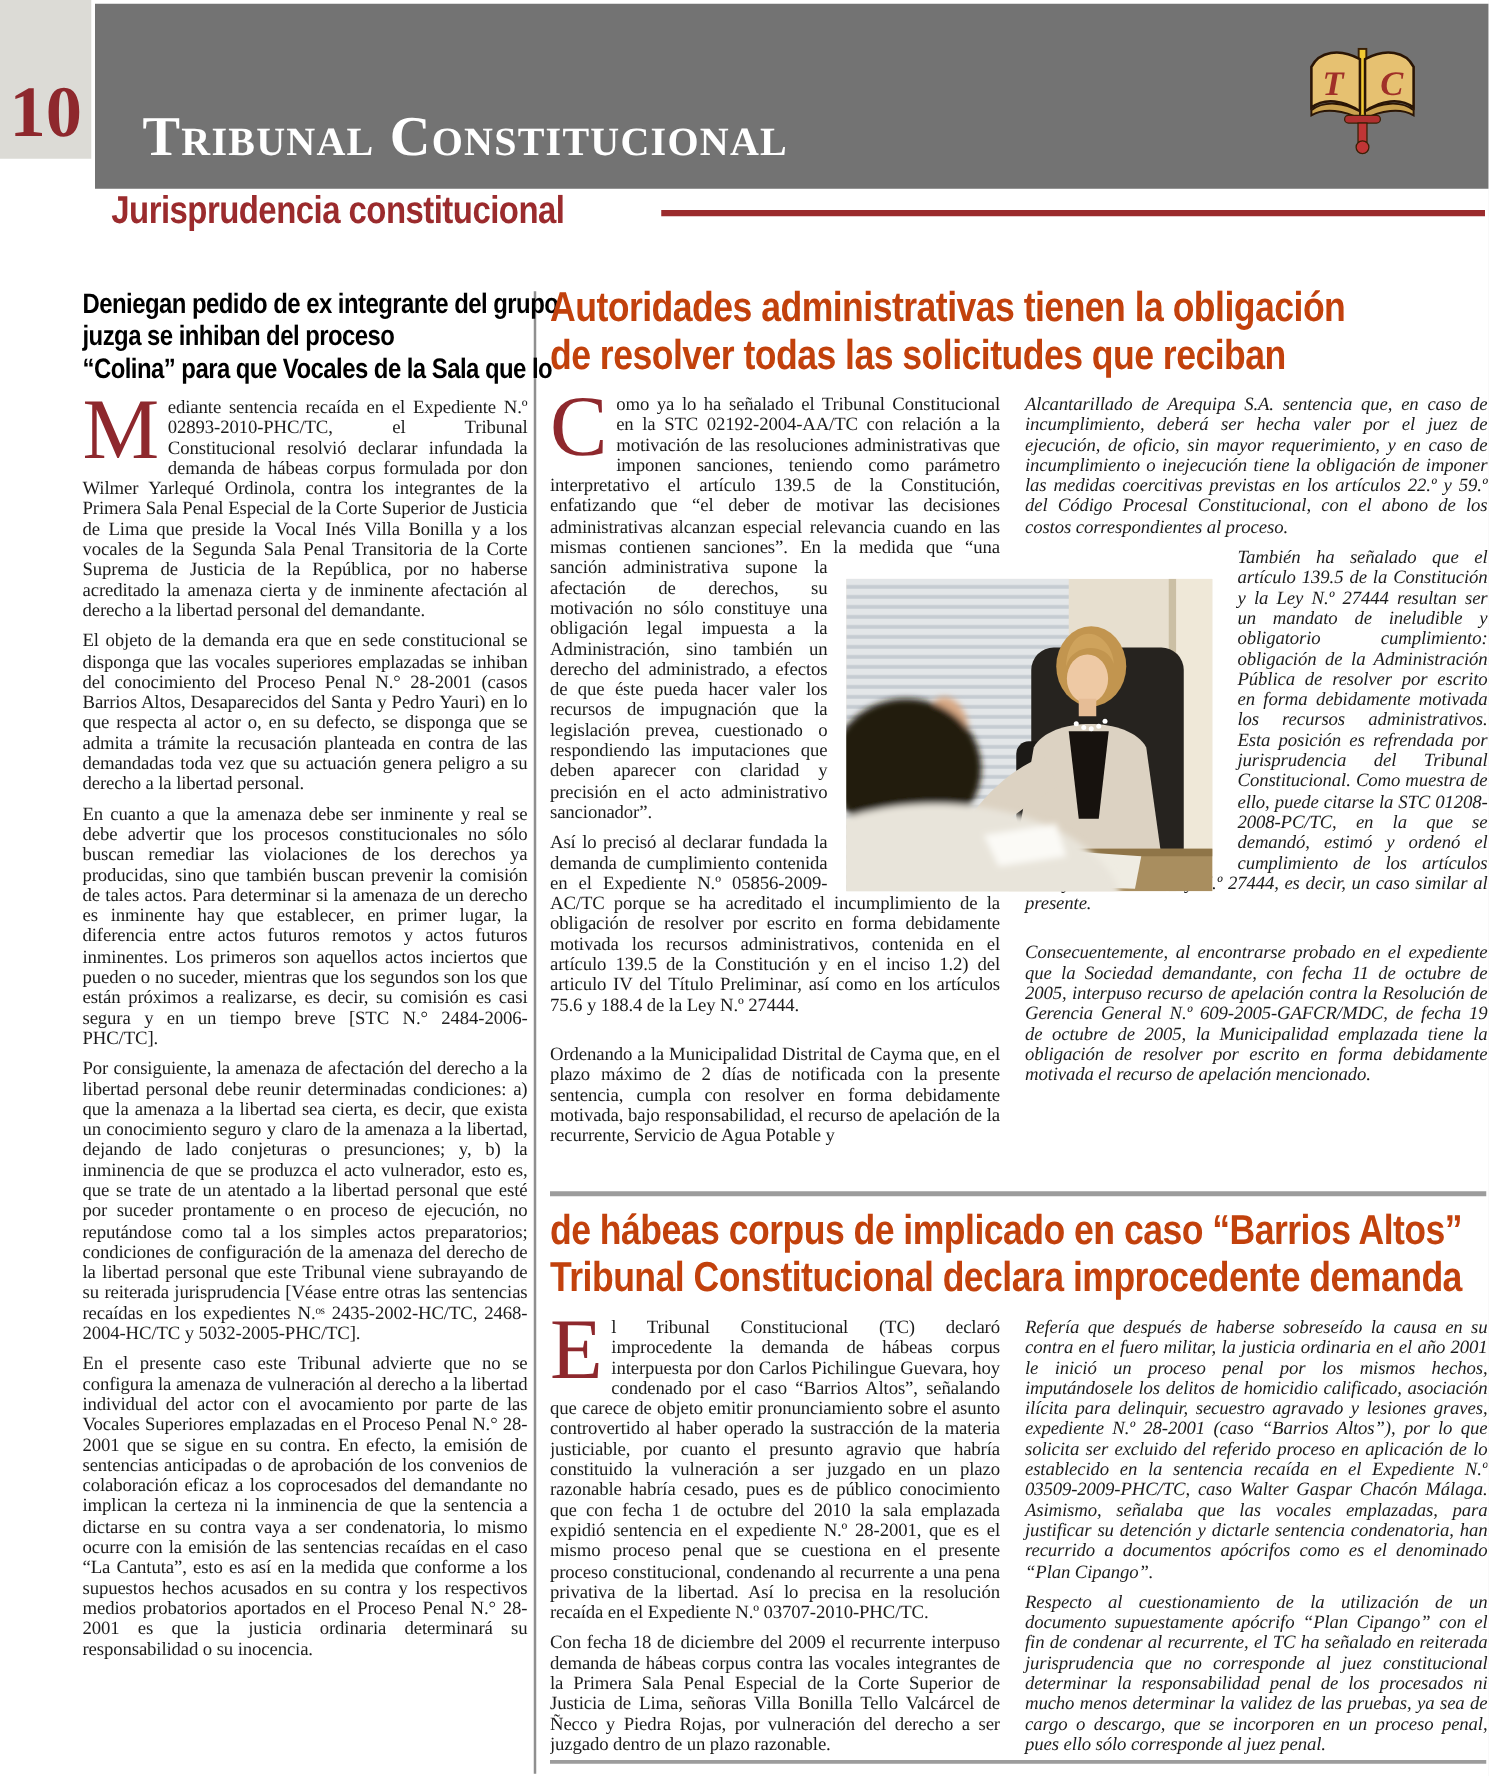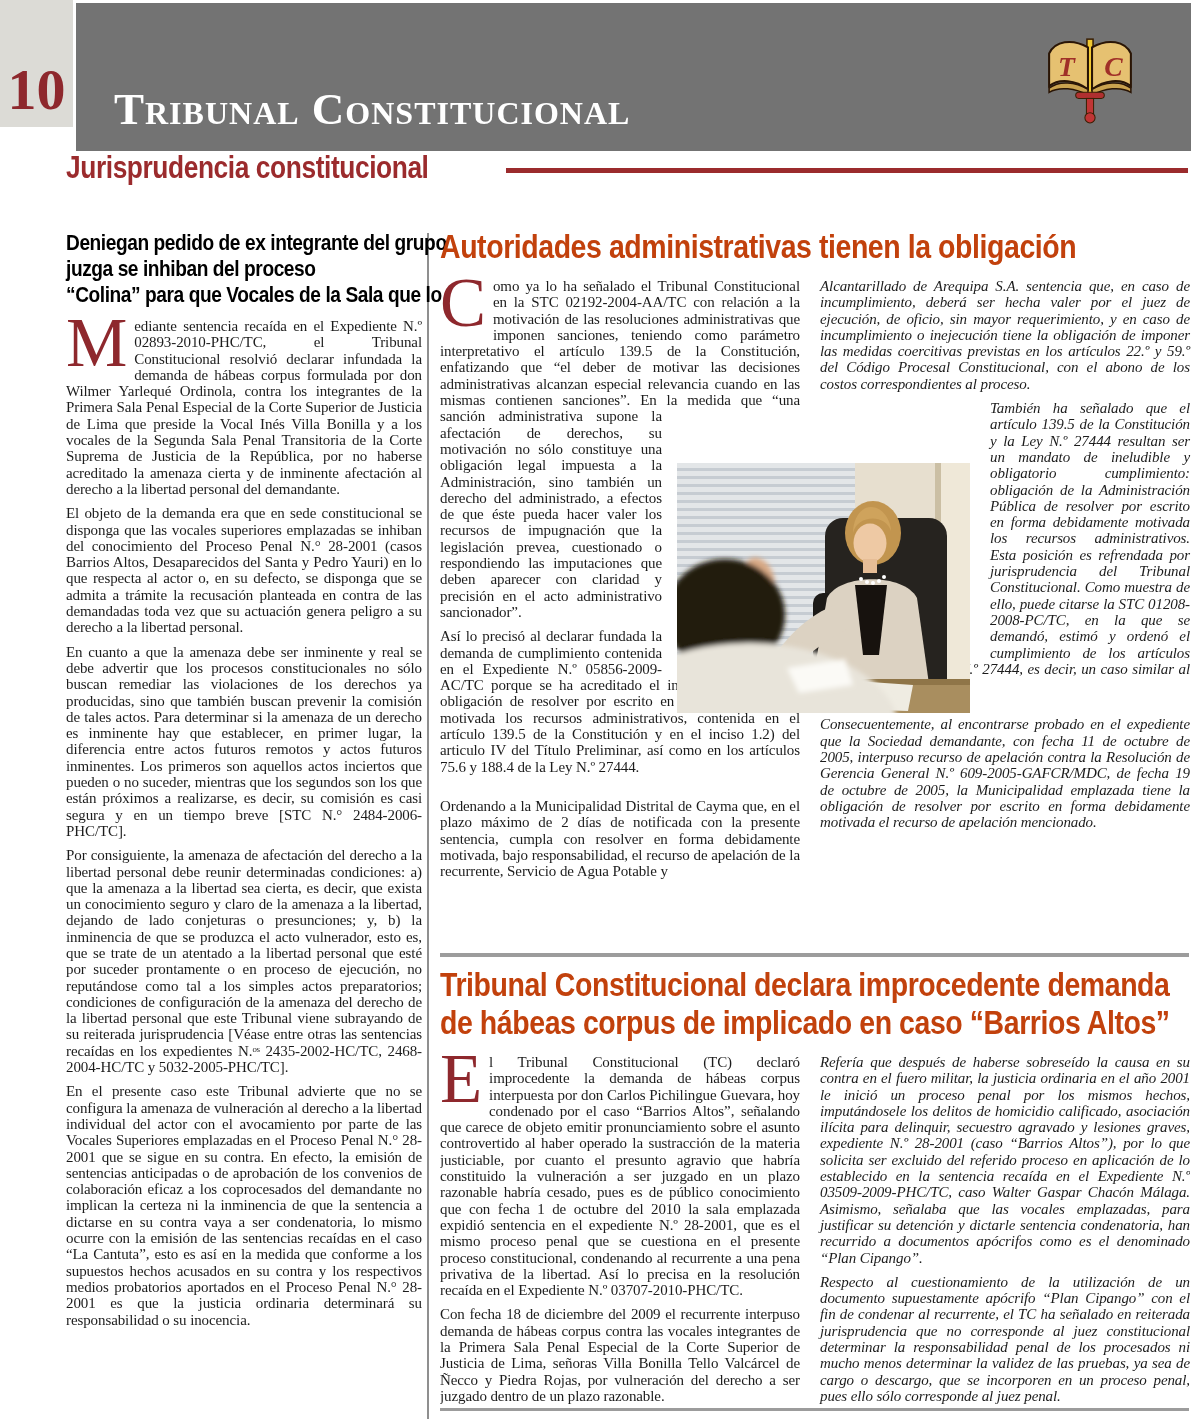--- a/index.html
+++ b/index.html
@@ -11,21 +11,21 @@
   .page-num{position:absolute;left:0;right:0;bottom:4px;text-align:center;
             font-size:58px;font-weight:bold;color:#8e282d;}
   .band{position:absolute;left:76px;right:0;top:3px;height:148px;background:#737373;}
   .band-title{position:absolute;left:38px;bottom:16px;color:#ffffff;
               font-variant:small-caps;font-weight:bold;font-size:45px;letter-spacing:1px;}
   .logo{position:absolute;right:46px;top:30px;width:110px;height:92px;}
 
   
   .rubric-row{position:absolute;left:66px;right:3px;top:150px;display:flex;align-items:center;}
   .rubric-title{font-family:"Liberation Sans",sans-serif;font-weight:bold;font-size:31px;
-                color:#9b2b2d;white-space:nowrap;}
+                color:#9b2b2d;white-space:nowrap;margin-left:23px;}
   .rubric-line{flex:1;height:5px;background:#9b2b2d;margin-left:14px;margin-top:4px;}
 
   
   .vdivider{position:absolute;left:427px;top:233px;bottom:2px;width:2px;background:#8f8f8f;}
   .sep1{position:absolute;left:440px;right:2px;top:953px;height:4px;background:#9c9c9c;}
   .sep-bottom{position:absolute;left:440px;right:2px;top:1408px;height:3px;background:#9c9c9c;}
 
   
   .cond{display:inline-block;white-space:nowrap;transform:scaleX(0.85);transform-origin:0 50%;
         letter-spacing:-0.5px;}
@@ -97,20 +97,21 @@
     <p class="jp"><span class="dcap">M</span><span>ediante sentencia recaída en el Expediente N.º 02893-2010-PHC/TC, el Tribunal Constitucional resolvió declarar infundada la demanda de hábeas corpus formulada por don Wilmer Yarlequé Ordinola, contra los integrantes de la Primera Sala Penal Especial de la Corte Superior de Justicia de Lima que preside la Vocal Inés Villa Bonilla y a los vocales de la Segunda Sala Penal Transitoria de la Corte Suprema de Justicia de la República, por no haberse acreditado la amenaza cierta y de inminente afectación al derecho a la libertad personal del demandante.</span></p>
     <p class="jp">El objeto de la demanda era que en sede constitucional se disponga que las vocales superiores emplazadas se inhiban del conocimiento del Proceso Penal N.° 28-2001 (casos Barrios Altos, Desaparecidos del Santa y Pedro Yauri) en lo que respecta al actor o, en su defecto, se disponga que se admita a trámite la recusación planteada en contra de las demandadas toda vez que su actuación genera peligro a su derecho a la libertad personal.</p>
     <p class="jp">En cuanto a que la amenaza debe ser inminente y real se debe advertir que los procesos constitucionales no sólo buscan remediar las violaciones de los derechos ya producidas, sino que también buscan prevenir la comisión de tales actos. Para determinar si la amenaza de un derecho es inminente hay que establecer, en primer lugar, la diferencia entre actos futuros remotos y actos futuros inminentes. Los primeros son aquellos actos inciertos que pueden o no suceder, mientras que los segundos son los que están próximos a realizarse, es decir, su comisión es casi segura y en un tiempo breve [STC N.° 2484-2006-PHC/TC].</p>
     <p class="jp">Por consiguiente, la amenaza de afectación del derecho a la libertad personal debe reunir determinadas condiciones: a) que la amenaza a la libertad sea cierta, es decir, que exista un conocimiento seguro y claro de la amenaza a la libertad, dejando de lado conjeturas o presunciones; y, b) la inminencia de que se produzca el acto vulnerador, esto es, que se trate de un atentado a la libertad personal que esté por suceder prontamente o en proceso de ejecución, no reputándose como tal a los simples actos preparatorios; condiciones de configuración de la amenaza del derecho de la libertad personal que este Tribunal viene subrayando de su reiterada jurisprudencia [Véase entre otras las sentencias recaídas en los expedientes N.ᵒˢ 2435-2002-HC/TC, 2468-2004-HC/TC y 5032-2005-PHC/TC].</p>
     <p class="jp">En el presente caso este Tribunal advierte que no se configura la amenaza de vulneración al derecho a la libertad individual del actor con el avocamiento por parte de las Vocales Superiores emplazadas en el Proceso Penal N.° 28-2001 que se sigue en su contra. En efecto, la emisión de sentencias anticipadas o de aprobación de los convenios de colaboración eficaz a los coprocesados del demandante no implican la certeza ni la inminencia de que la sentencia a dictarse en su contra vaya a ser condenatoria, lo mismo ocurre con la emisión de las sentencias recaídas en el caso “La Cantuta”, esto es así en la medida que conforme a los supuestos hechos acusados en su contra y los respectivos medios probatorios aportados en el Proceso Penal N.° 28-2001 es que la justicia ordinaria determinará su responsabilidad o su inocencia.</p>
   </div>
 
   <div class="art1">
     <h1 class="art-headline">
       <span class="hl-line"><span class="cond">Autoridades administrativas tienen la obligación</span></span>
+      <span class="hl-line"><span class="cond">de resolver todas las solicitudes que reciban</span></span>
     </h1>
     <div class="art-cols">
       <div class="art-col-a">
         <p class="jp"><span class="dcap">C</span><span>omo ya lo ha señalado el Tribunal Constitucional en la STC 02192-2004-AA/TC con relación a la motivación de las resoluciones administrativas que imponen sanciones, teniendo como parámetro interpretativo el artículo 139.5 de la Constitución, enfatizando que “el deber de motivar las decisiones administrativas alcanzan especial relevancia cuando en las mismas contienen sanciones”. En la medida que “una</span>
           <span class="ph-gap-r"></span>
           <span>sanción administrativa supone la afectación de derechos, su motivación no sólo constituye una obligación legal impuesta a la Administración, sino también un derecho del administrado, a efectos de que éste pueda hacer valer los recursos de impugnación que la legislación prevea, cuestionado o respondiendo las imputaciones que deben aparecer con claridad y precisión en el acto administrativo sancionador”.</span></p>
         <p class="jp">Así lo precisó al declarar fundada la demanda de cumplimiento contenida en el Expediente N.º 05856-2009-AC/TC porque se ha acreditado el incumplimiento de la obligación de resolver por escrito en forma debidamente motivada los recursos administrativos, contenida en el artículo 139.5 de la Constitución y en el inciso 1.2) del articulo IV del Título Preliminar, así como en los artículos 75.6 y 188.4 de la Ley N.º 27444.</p>
         <p class="jp gap-lg">Ordenando a la Municipalidad Distrital de Cayma que, en el plazo máximo de 2 días de notificada con la presente sentencia, cumpla con resolver en forma debidamente motivada, bajo responsabilidad, el recurso de apelación de la recurrente, Servicio de Agua Potable y</p>
       </div>
       <div class="art-col-b">
@@ -161,22 +162,22 @@
         <ellipse cx="82" cy="116" rx="15" ry="22" fill="#d8a985" transform="rotate(-18 82 116)"></ellipse>
         <ellipse cx="48" cy="152" rx="60" ry="56" fill="#241a10"></ellipse>
         <ellipse cx="72" cy="268" rx="150" ry="88" fill="#e8e4da"></ellipse>
         <polygon points="110,205 168,196 176,222 122,230" fill="#fbfaf6"></polygon>
       </g>
     </svg>
   </div>
 
   <div class="art2">
     <h1 class="art-headline">
+      <span class="hl-line"><span class="cond">de hábeas corpus de implicado en caso “Barrios Altos”</span></span>
       <span class="hl-line"><span class="cond">Tribunal Constitucional declara improcedente demanda</span></span>
-      <span class="hl-line"><span class="cond">de hábeas corpus de implicado en caso “Barrios Altos”</span></span>
     </h1>
     <div class="art-cols">
       <div class="art-col-a">
         <p class="jp"><span class="dcap">E</span><span>l Tribunal Constitucional (TC) declaró improcedente la demanda de hábeas corpus interpuesta por don Carlos Pichilingue Guevara, hoy condenado por el caso “Barrios Altos”, señalando que carece de objeto emitir pronunciamiento sobre el asunto controvertido al haber operado la sustracción de la materia justiciable, por cuanto el presunto agravio que habría constituido la vulneración a ser juzgado en un plazo razonable habría cesado, pues es de público conocimiento que con fecha 1 de octubre del 2010 la sala emplazada expidió sentencia en el expediente N.º 28-2001, que es el mismo proceso penal que se cuestiona en el presente proceso constitucional, condenando al recurrente a una pena privativa de la libertad. Así lo precisa en la resolución recaída en el Expediente N.º 03707-2010-PHC/TC.</span></p>
         <p class="jp">Con fecha 18 de diciembre del 2009 el recurrente interpuso demanda de hábeas corpus contra las vocales integrantes de la Primera Sala Penal Especial de la Corte Superior de Justicia de Lima, señoras Villa Bonilla Tello Valcárcel de Ñecco y Piedra Rojas, por vulneración del derecho a ser juzgado dentro de un plazo razonable.</p>
       </div>
       <div class="art-col-b">
         <p class="jp">Refería que después de haberse sobreseído la causa en su contra en el fuero militar, la justicia ordinaria en el año 2001 le inició un proceso penal por los mismos hechos, imputándosele los delitos de homicidio calificado, asociación ilícita para delinquir, secuestro agravado y lesiones graves, expediente N.º 28-2001 (caso “Barrios Altos”), por lo que solicita ser excluido del referido proceso en aplicación de lo establecido en la sentencia recaída en el Expediente N.º 03509-2009-PHC/TC, caso Walter Gaspar Chacón Málaga. Asimismo, señalaba que las vocales emplazadas, para justificar su detención y dictarle sentencia condenatoria, han recurrido a documentos apócrifos como es el denominado “Plan Cipango”.</p>
         <p class="jp">Respecto al cuestionamiento de la utilización de un documento supuestamente apócrifo “Plan Cipango” con el fin de condenar al recurrente, el TC ha señalado en reiterada jurisprudencia que no corresponde al juez constitucional determinar la responsabilidad penal de los procesados ni mucho menos determinar la validez de las pruebas, ya sea de cargo o descargo, que se incorporen en un proceso penal, pues ello sólo corresponde al juez penal.</p>
       </div>

